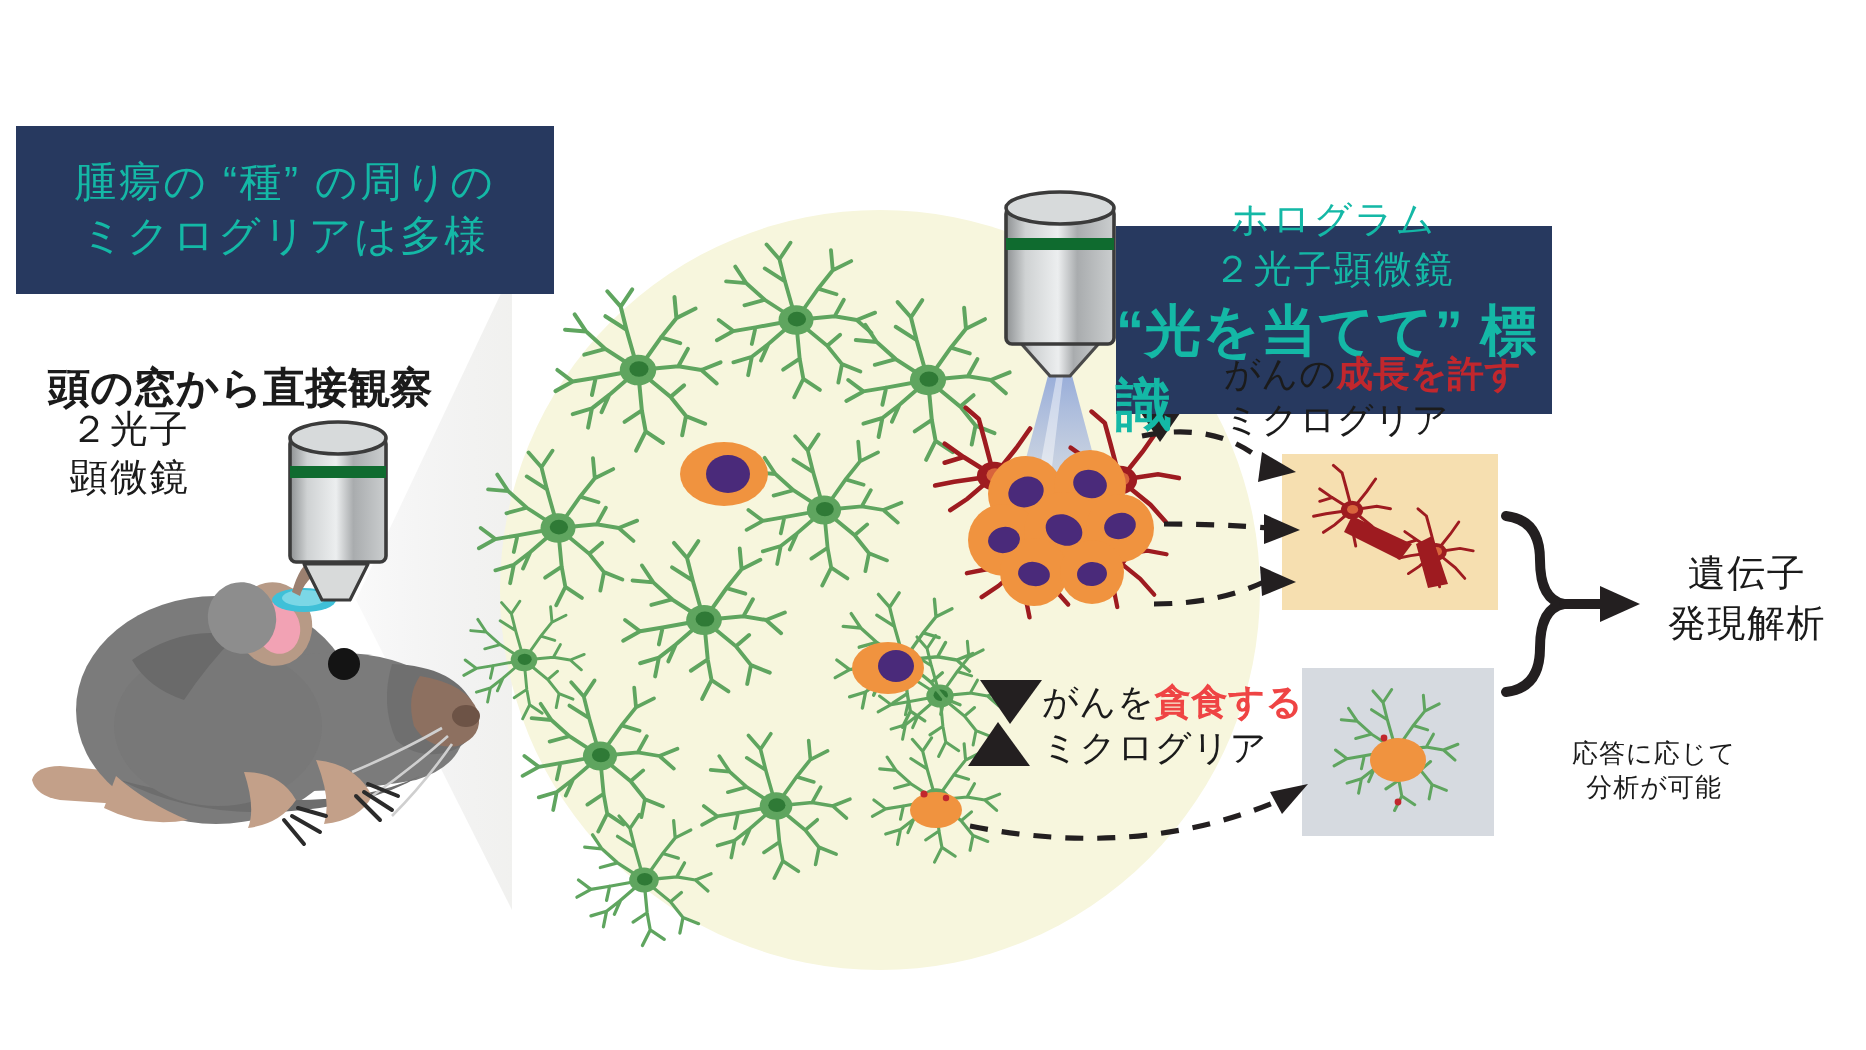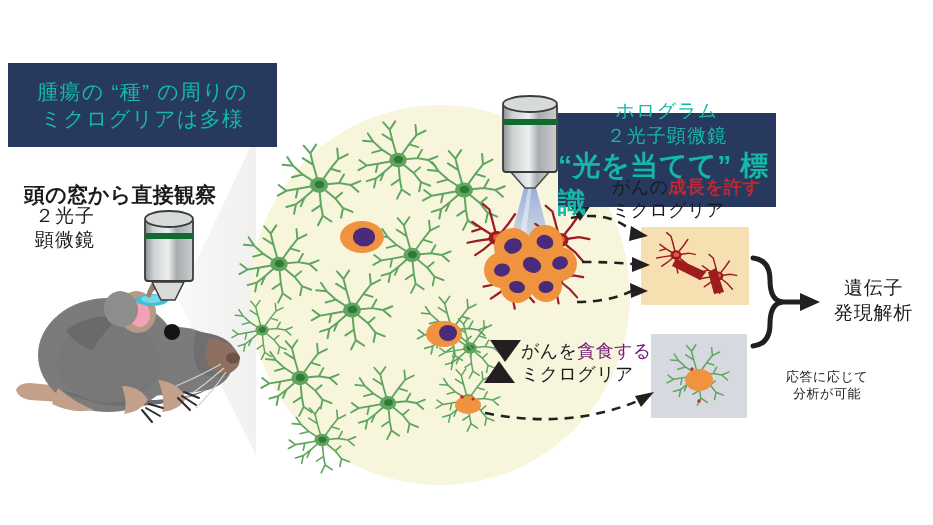--- a/index.html
+++ b/index.html
@@ -16,21 +16,21 @@
   #box-holo .bold{font-weight:bold;letter-spacing:.02em;font-size:28px;}
 
   .lbl{position:absolute;color:#1b1b1b;line-height:1.28;white-space:nowrap;}
   #lbl-window{left:24px;top:182px;font-size:21px;font-weight:bold;letter-spacing:.01em;}
   #lbl-scope{left:35px;top:204px;font-size:19px;text-align:center;letter-spacing:.05em;}
   #lbl-grow{left:612px;top:176px;font-size:18px;letter-spacing:.02em;}
   #lbl-eat{left:521px;top:340px;font-size:18px;letter-spacing:.02em;}
   #lbl-gene{left:805px;top:275px;font-size:19px;text-align:center;letter-spacing:.04em;line-height:1.34;margin-left:29px;}
   #lbl-resp{left:786px;top:368px;font-size:13px;text-align:center;letter-spacing:.04em;line-height:1.34;}
   .red{color:#c1272d;font-weight:bold;}
-  .grn{color:#701a75;font-weight:normal;}
+  .grn{color:#ef4444;font-weight:bold;}
 </style>
 </head>
 <body>
 
 <div id="stage">
 
   <svg id="artwork" viewBox="0 0 933 525">
     <defs>
       <linearGradient id="scopeGrad" x1="0" y1="0" x2="1" y2="0">
         <stop offset="0%" stop-color="#8e9193"></stop>

